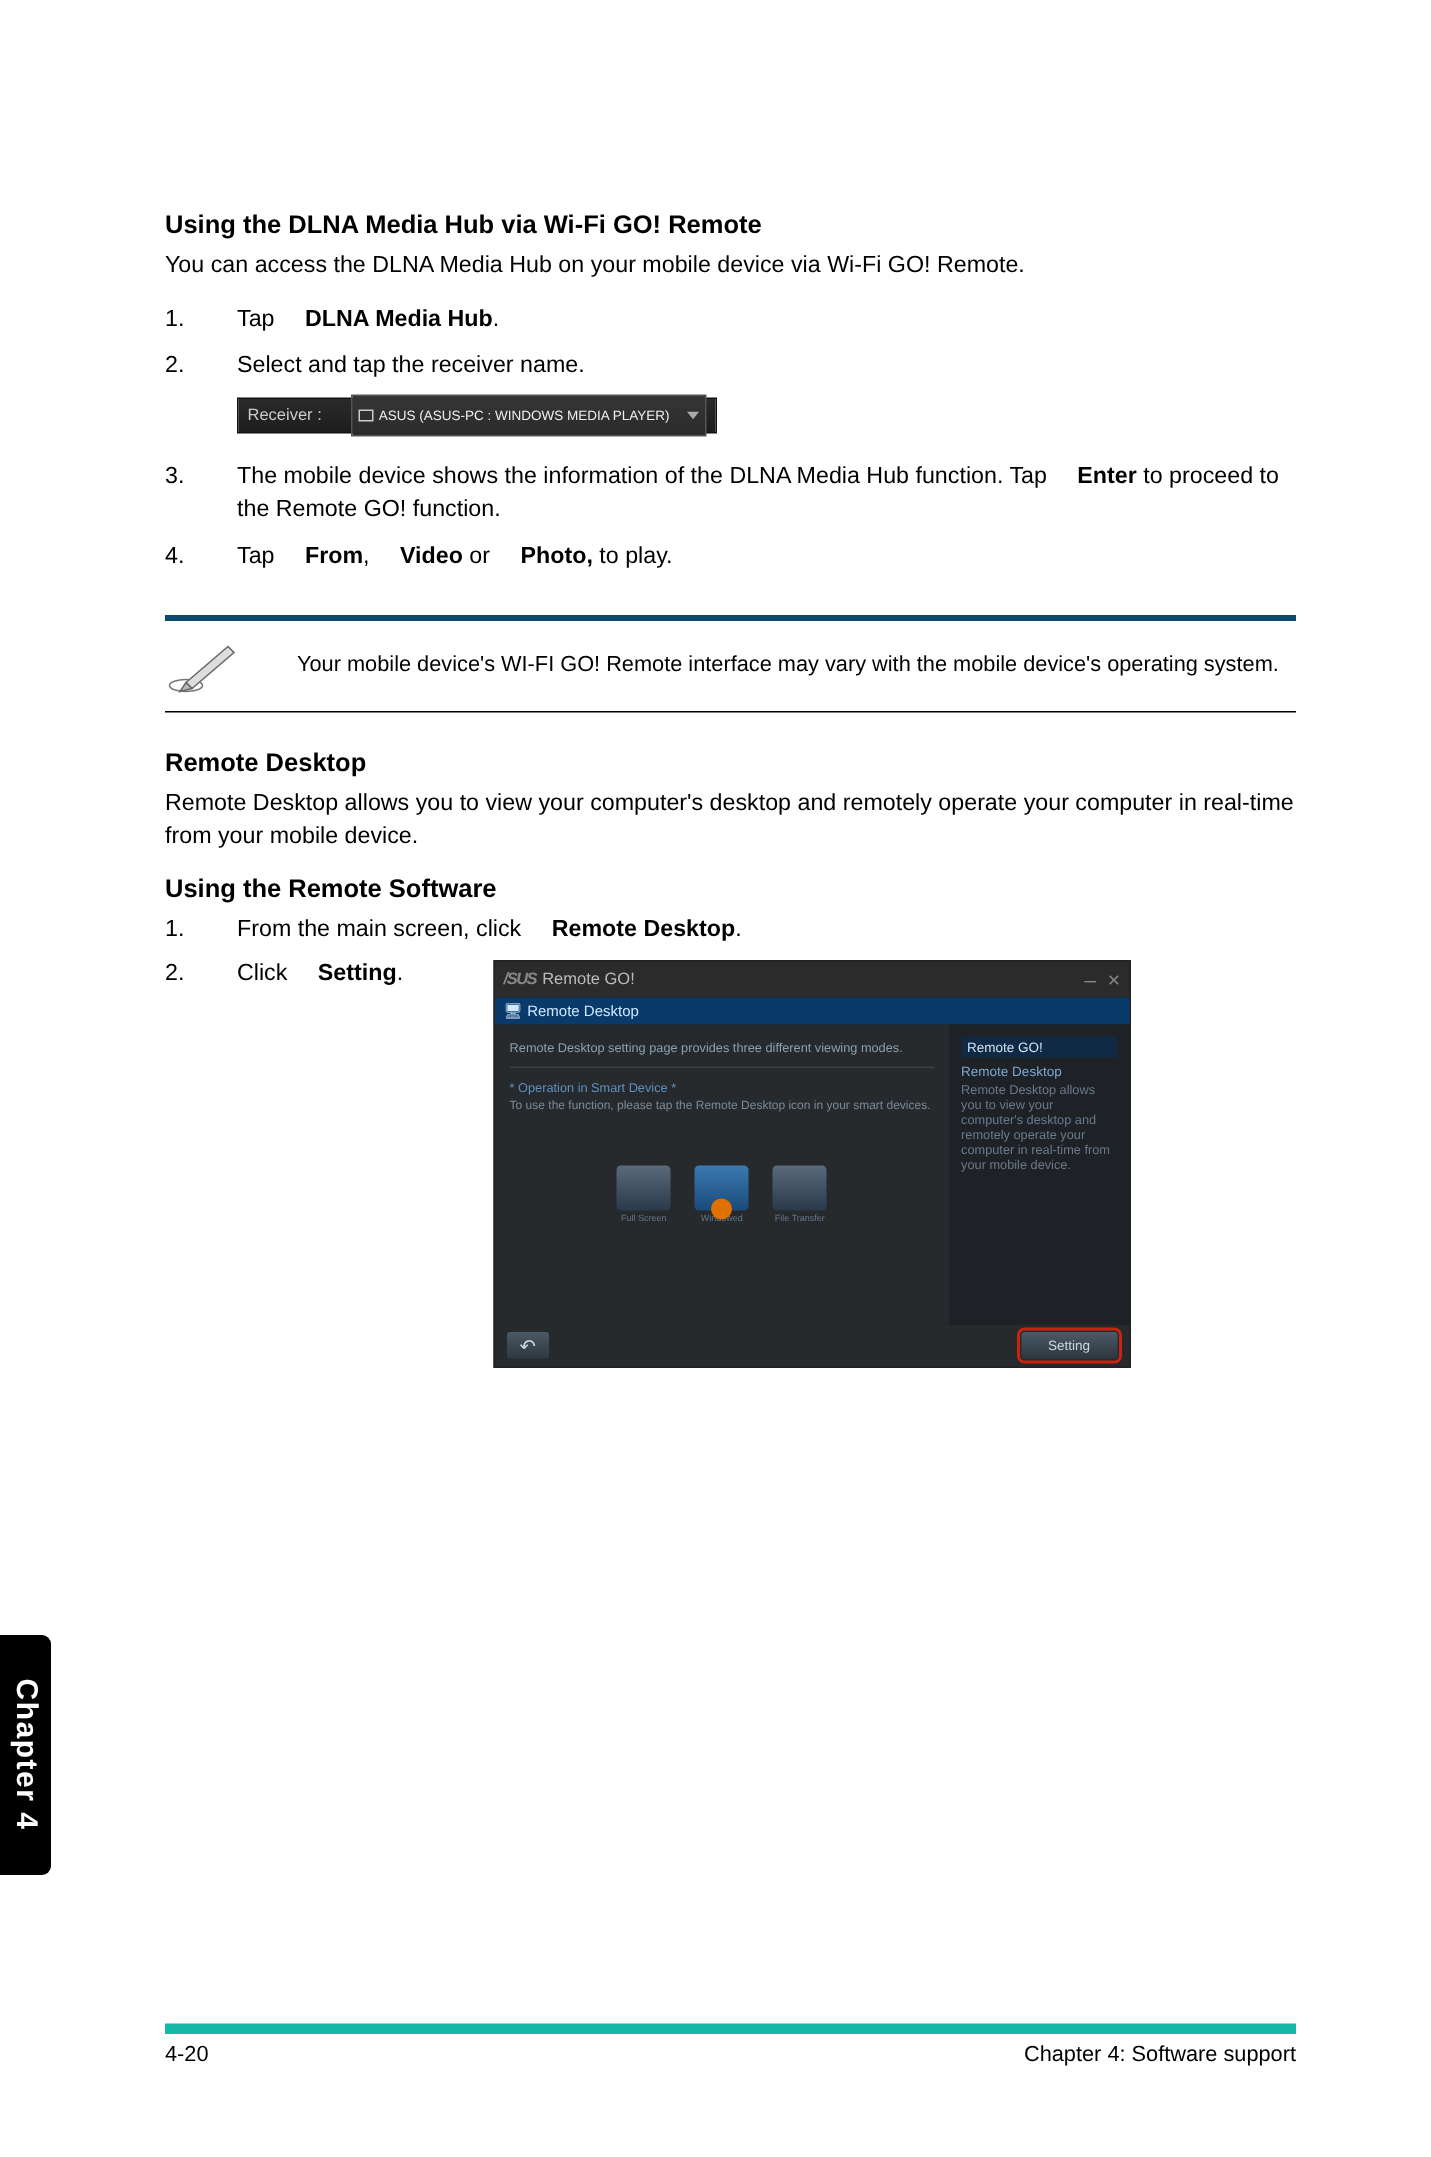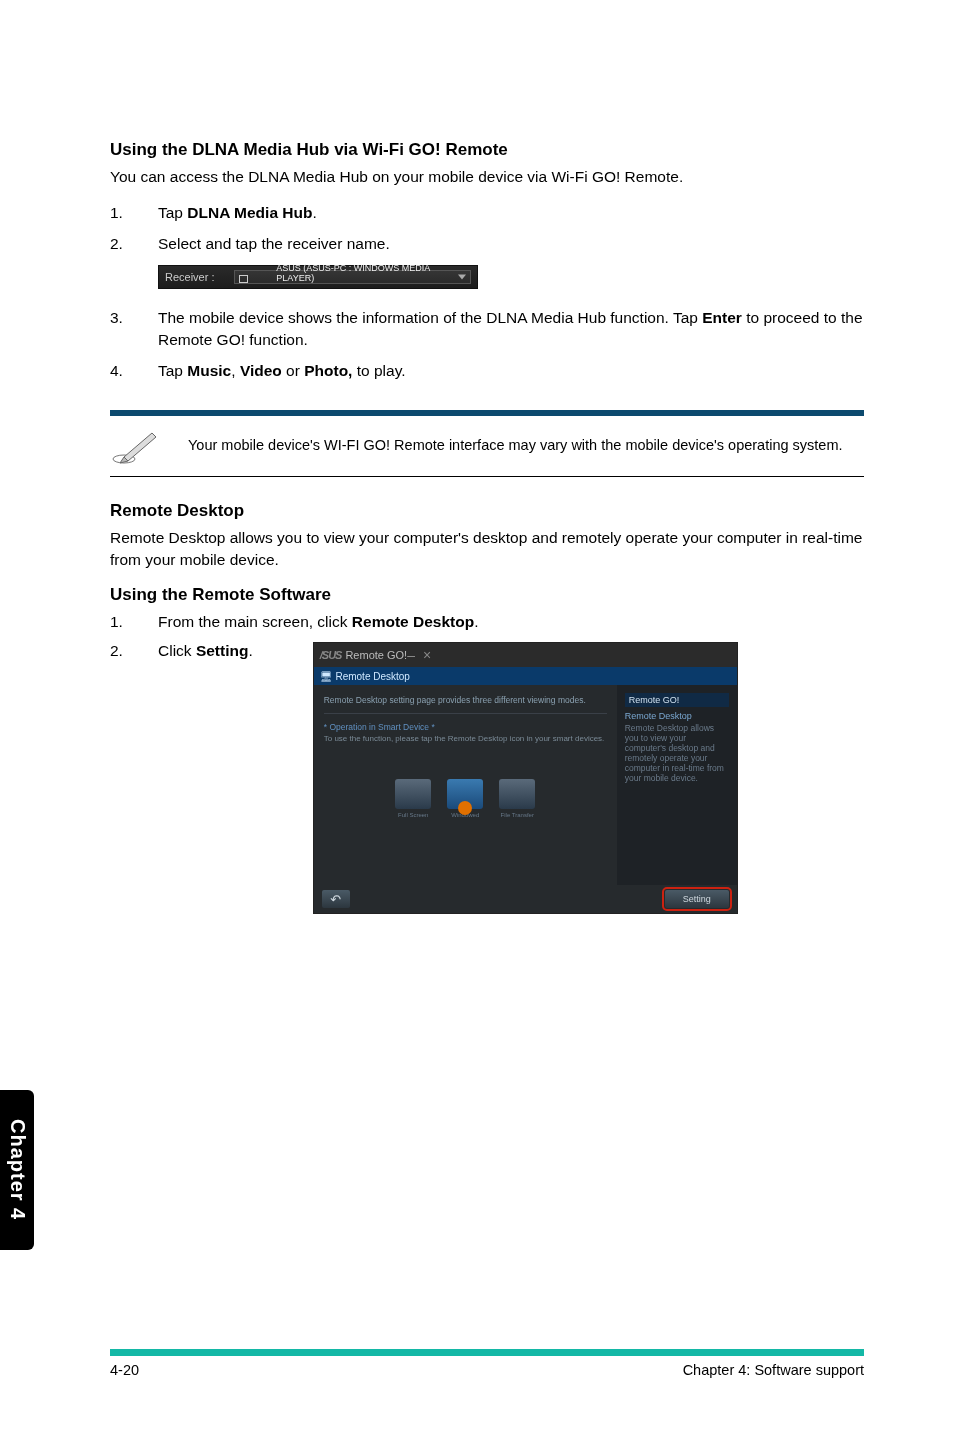--- a/index.html
+++ b/index.html
@@ -28,65 +28,64 @@
     display: flex;
     font-size: 15.5px;
     line-height: 1.4;
     margin-bottom: 10px;
   }
   .ol-num {
     width: 48px;
     flex-shrink: 0;
   }
   .ol-text { flex: 1; }
-  .b { font-weight: bold; }
+  .b { font-weight: bold; margin-left: 16px; }
   .receiver-bar {
     margin-left: 48px;
     width: 320px;
     height: 24px;
     background: linear-gradient(#2a2a2a,#1d1d1d);
     border: 1px solid #111;
     display: flex;
     align-items: center;
     color: #ddd;
     font-size: 11px;
     padding: 0 6px;
     margin-top: 6px;
     margin-bottom: 18px;
     position: relative;
   }
   .receiver-label { margin-right: 19px; color:#ccc; }
   .receiver-field {
     flex:1;
     background: linear-gradient(#353535,#2b2b2b);
     border:1px solid #555;
-    height:14px;
-    display:flex;
-    align-items:flex-end;
+    height:28px;
+    display:flex;
+    align-items:center;
     padding:0 4px;
     font-size:9px;
     color:#eee;
     position:relative;
-    gap:24px;
   }
   .receiver-mon {
     width:10px; height:8px; border:1px solid #ccc; margin-right:4px;
   }
   .receiver-caret {
     position:absolute; right:4px; top:50%; transform:translateY(-50%);
     width:0;height:0;border-left:4px solid transparent;border-right:4px solid transparent;border-top:5px solid #aaa;
   }
   .note-box {
-    border-top:6px solid #0c4a6e;
+    border-top:4px solid #0c4a6e;
     border-bottom:1px solid #000;
     margin: 28px 0 24px 0;
     padding: 10px 0;
     display:flex;
     align-items:center;
-    gap: 28px;
+    gap: 38px;
   }
   .note-icon {
     width:50px; height:40px; flex-shrink:0;
     display:flex; align-items:center; justify-content:center;
   }
   .note-text {
     font-size:14.5px;
     line-height:1.35;
   }
   .step2-row {
@@ -97,21 +96,21 @@
   .step2-left {
     display:flex;
     font-size:15.5px;
   }
   .screenshot {
     width:425px;
     border:1px solid #222;
     background:#1b1b1b;
   }
   .ss-titlebar {
-    height:24px; background:#2b2b2b; display:flex; align-items:center; padding:0 6px; color:#bbb; font-size:11px; justify-content:flex-start;
+    height:24px; background:#2b2b2b; display:flex; align-items:center; padding:0 6px; color:#bbb; font-size:11px; justify-content:space-between;
   }
   .ss-title-left { display:flex; align-items:center; gap:4px; }
   .ss-logo { font-style:italic; font-weight:bold; color:#888; letter-spacing:-1px;}
   .ss-win { display:flex; gap:8px; color:#888; font-size:14px;}
   .ss-bluebar {
     height:18px; background:#0a3a6a; color:#cfe8ff; font-size:10px; display:flex; align-items:center; padding:0 6px;
   }
   .ss-body { display:flex; }
   .ss-main {
     flex:1; padding:10px; color:#9ab; font-size:9px; background:#262a2d;
@@ -213,21 +212,21 @@
   <div class="ol-row">
     <div class="ol-num">3.</div>
     <div class="ol-text">
       <span>The mobile device shows the information of the DLNA Media Hub function. Tap </span><span class="b">Enter</span><span> to proceed to the Remote GO! function.</span>
     </div>
   </div>
 
   <div class="ol-row">
     <div class="ol-num">4.</div>
     <div class="ol-text">
-      <span>Tap </span><span class="b">Music</span><span>, </span><span class="b">Video</span><span> or </span><span class="b">Photo,</span><span> to play.</span>
+      <span>Tap </span><span class="b">From</span><span>, </span><span class="b">Video</span><span> or </span><span class="b">Photo,</span><span> to play.</span>
     </div>
   </div>
 
   <div class="note-box">
     <div class="note-icon">
       <svg width="46" height="38" viewBox="0 0 46 38">
         <ellipse cx="12" cy="32" rx="11" ry="4" fill="none" stroke="#777" stroke-width="1"></ellipse>
         <path d="M12 30 L40 6 L44 10 L16 34 Z" fill="#ddd" stroke="#666" stroke-width="1"></path>
         <path d="M12 30 L8 36 L16 34 Z" fill="#bbb" stroke="#666" stroke-width="1"></path>
       </svg>

